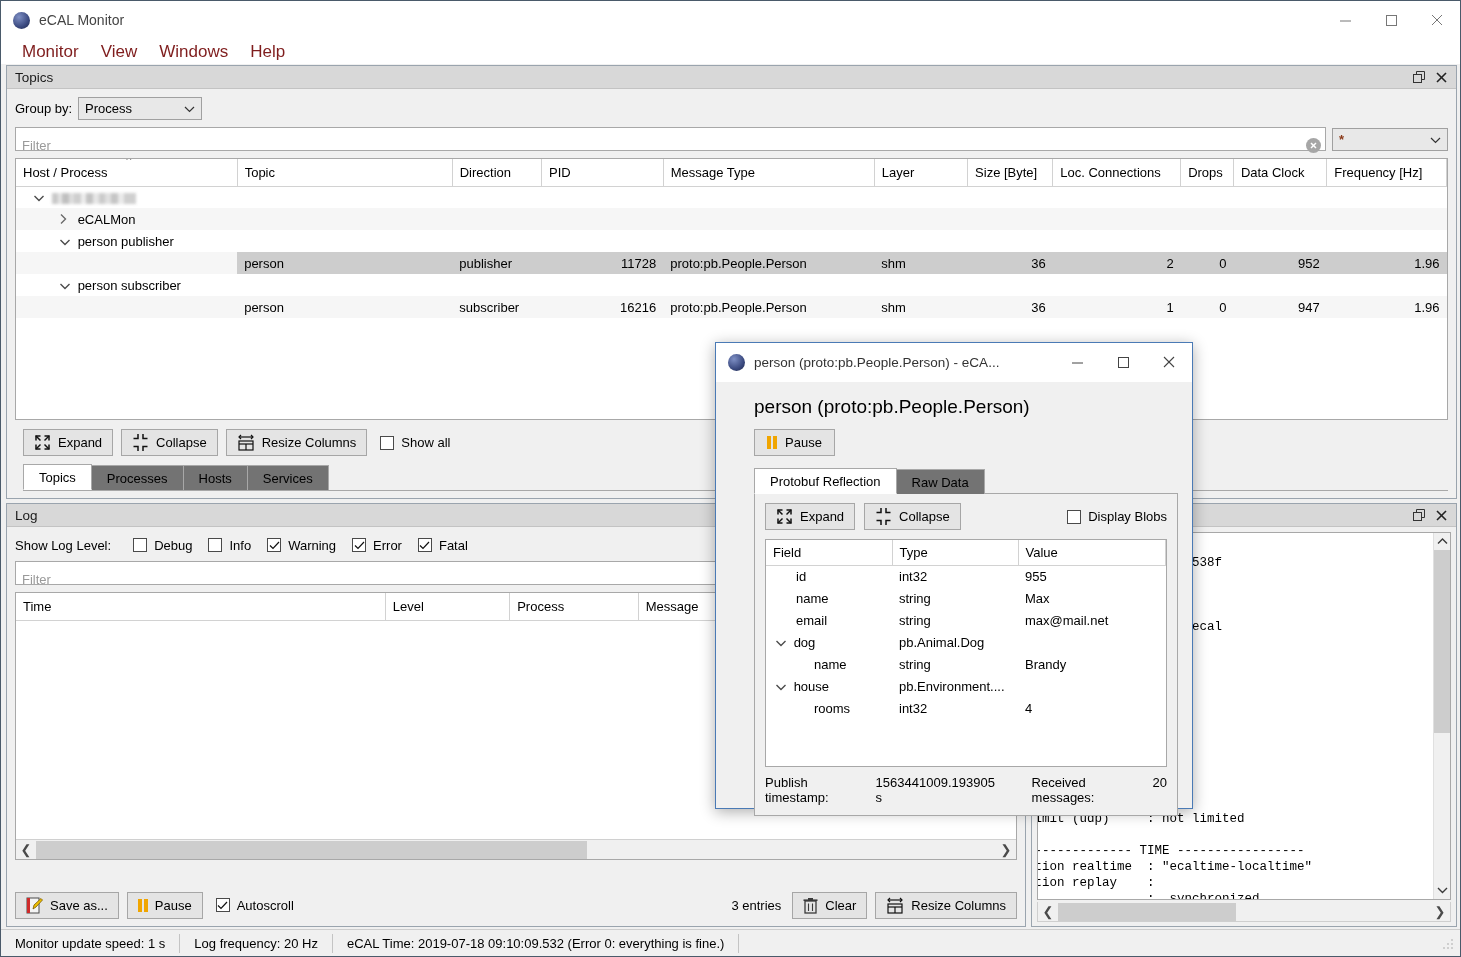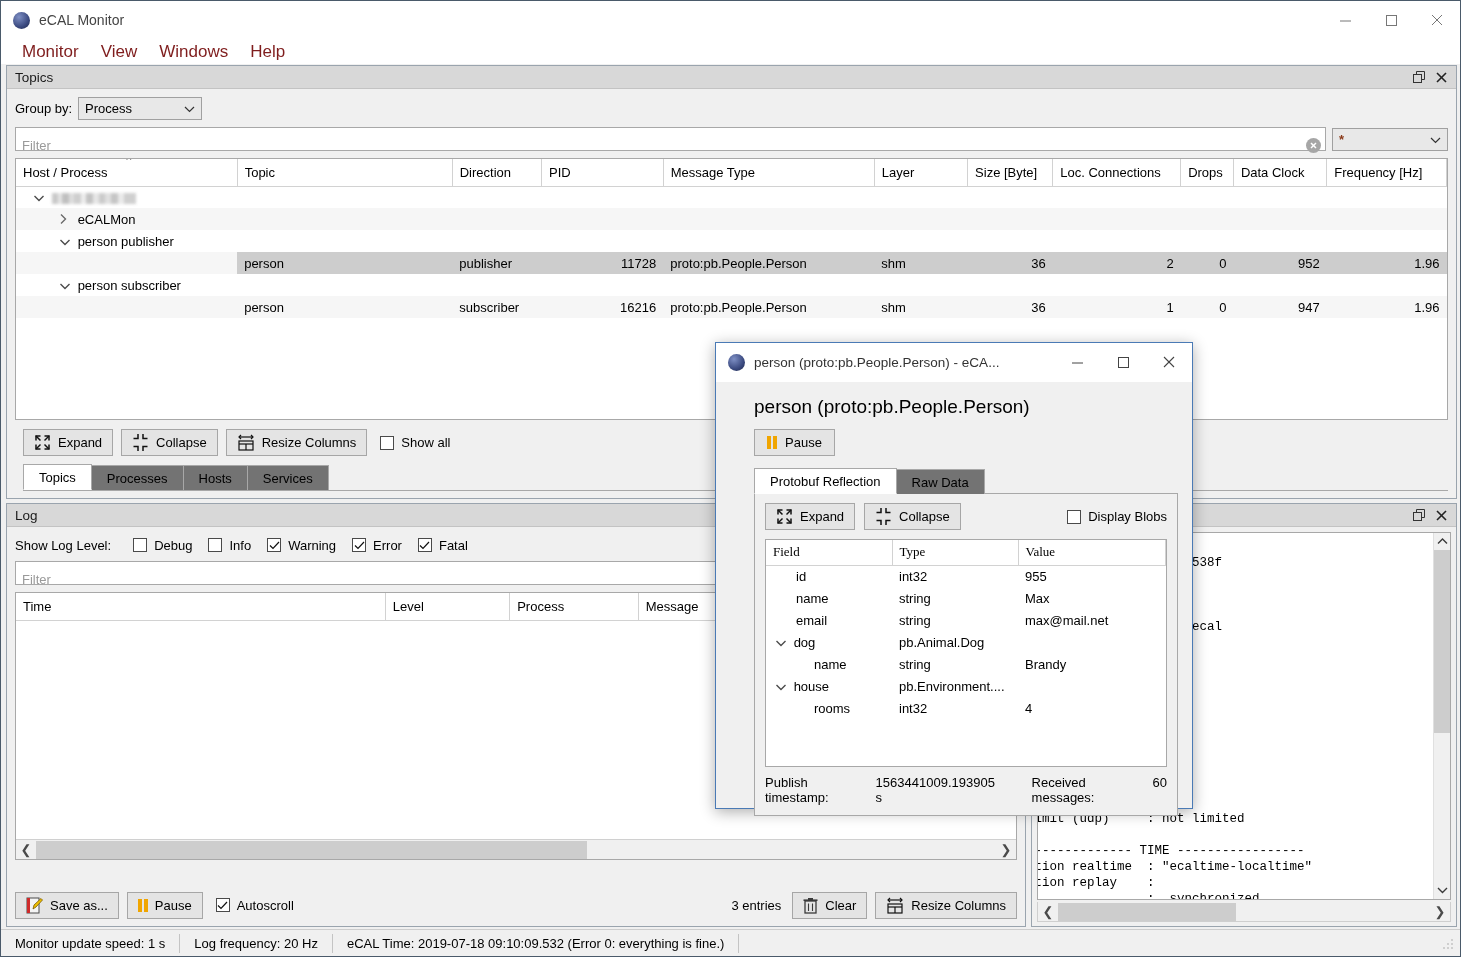--- a/index.html
+++ b/index.html
@@ -183,21 +183,21 @@
     display: inline-flex; align-items: center; gap: 8px; padding: 0 12px; font-size: 13px; }
   .pause-glyph { display: inline-flex; gap: 2px; }
   .pause-glyph i { display: block; width: 4px; height: 13px; background: #f0a500; }
   .dlg-tabbar { display: flex; align-items: flex-end; height: 26px; margin-top: 12px; }
   .dlg-pane { border: 1px solid #a8a8a8; background: #f0f0f0; padding: 9px 10px 10px 10px;
     margin-top: -1px; }
   .dlg-btnrow { display: flex; align-items: center; gap: 9px; margin-bottom: 9px; }
   #reflection-table-wrap { height: 228px; background: #fff; border: 1px solid #a8a8a8; overflow: hidden;}
   table.reflection { border-collapse: collapse; width: 100%; table-layout: fixed; font-size: 13px; }
   table.reflection th { font-weight: normal; text-align: left; height: 25px; padding: 0 7px;
-    border-bottom: 1px solid #d2d2d2; border-right: 1px solid #d2d2d2; background:#fff;font-family:Liberation Serif, serif; }
+    border-bottom: 1px solid #d2d2d2; border-right: 1px solid #d2d2d2; background:#fff; }
   table.reflection td { height: 22px; padding: 0 7px; white-space: nowrap; overflow: hidden; }
   .dlg-footer { display: flex; align-items: flex-start; margin-top: 8px; font-size: 13px; }
   .dlg-footer .gap { width: 34px; }
   .ind1 { padding-left: 30px !important; }
   .ind2 { padding-left: 48px !important; }
   .indarrow { padding-left: 10px !important; }
 </style>
 </head>
 <body>
 
@@ -787,21 +787,21 @@
           </table>
         </div>
 
         <div class="dlg-footer">
           <span>Publish timestamp:</span>
           <span style="width:6px"></span>
           <span>1563441009.193905 s</span>
           <span class="gap"></span>
           <span>Received messages:</span>
           <span style="width:6px"></span>
-          <span>60</span>
+          <span>20</span>
         </div>
       </div>
     </div>
   </div>
 
   <div class="statusbar">
     <div class="sb-cell">Monitor update speed: 1 s</div>
     <div class="sb-cell">Log frequency: 20 Hz</div>
     <div class="sb-cell">eCAL Time: 2019-07-18 09:10:09.532 (Error 0: everything is fine.)</div>
     <div class="sb-grip">

